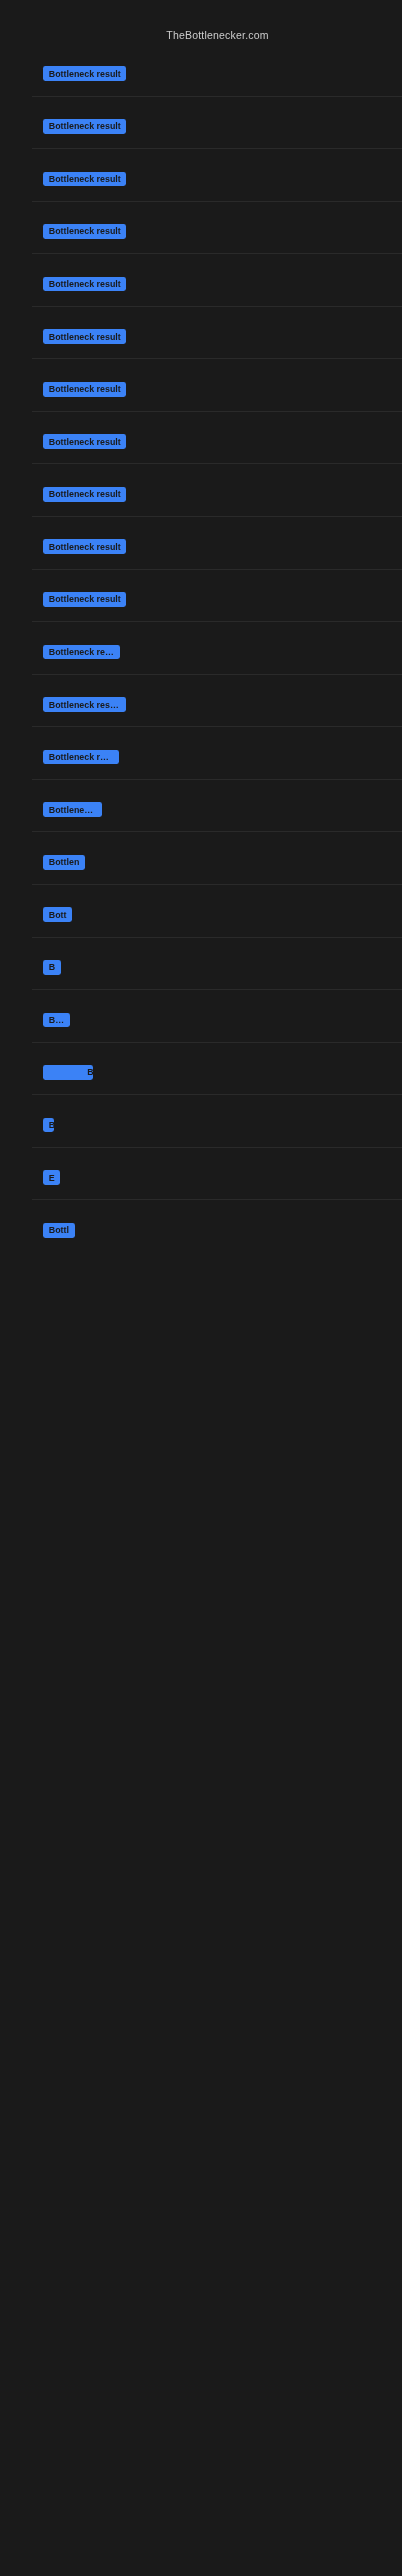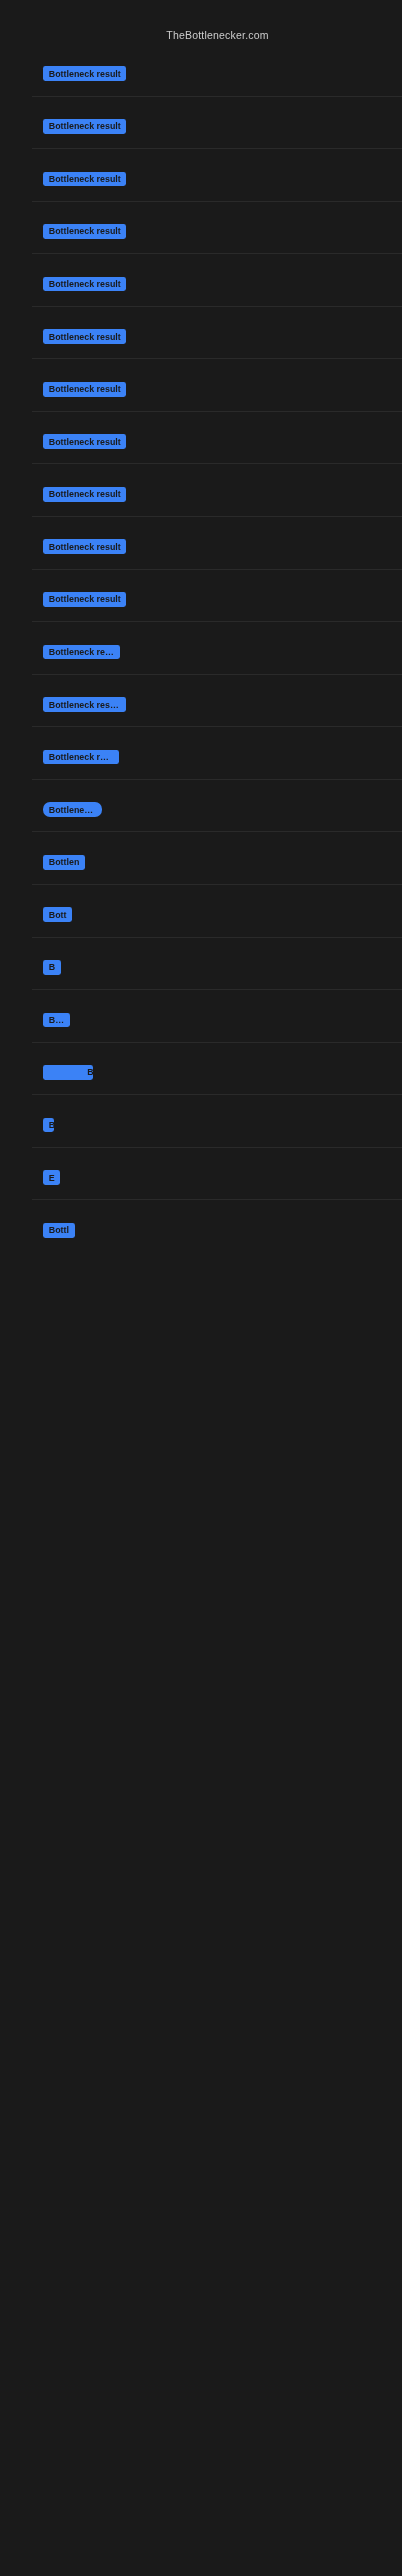--- a/index.html
+++ b/index.html
@@ -56,21 +56,21 @@
     .row-5 .bottleneck-badge { max-width: 92px; }
     .row-6 .bottleneck-badge { max-width: 90px; }
     .row-7 .bottleneck-badge { max-width: 89px; }
     .row-8 .bottleneck-badge { max-width: 88px; }
     .row-9 .bottleneck-badge { max-width: 87px; }
     .row-10 .bottleneck-badge { max-width: 85px; }
     .row-11 .bottleneck-badge { max-width: 84px; }
     .row-12 .bottleneck-badge { max-width: 77px; }
     .row-13 .bottleneck-badge { max-width: 83px; }
     .row-14 .bottleneck-badge { max-width: 76px; }
-    .row-15 .bottleneck-badge { max-width: 59px; border-radius: 7px; }
+    .row-15 .bottleneck-badge { max-width: 59px; }
     .row-16 .bottleneck-badge { max-width: 46px; }
     .row-17 .bottleneck-badge { max-width: 55px; }
     .row-18 .bottleneck-badge { max-width: 33px; text-align: center; }
     .row-19 .bottleneck-badge { max-width: 47px; }
     .row-20 .bottleneck-badge { max-width: 26.6px; }
     .row-21 .bottleneck-badge { max-width: 48px; padding-left: 44px; }
     .row-22 .bottleneck-badge { max-width: 11.3px; }
     .row-23 .bottleneck-badge { max-width: 35px; }
 
     .rows-container {

